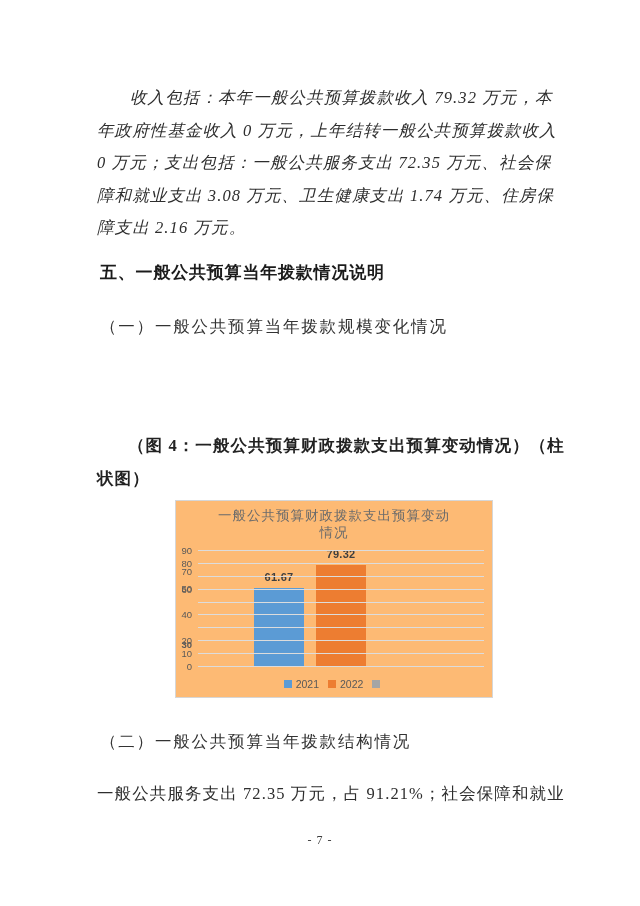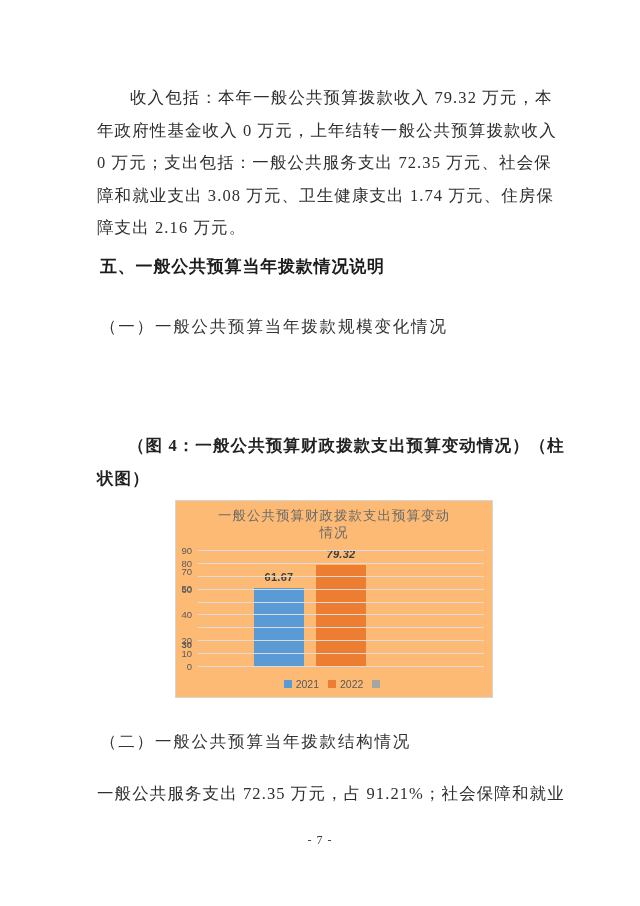--- a/index.html
+++ b/index.html
@@ -11,25 +11,25 @@
   .page {
     position: relative;
     width: 640px; height: 906px;
     background: #ffffff;
     overflow: hidden;
     color: #2e2e2e;
   }
   
   .para { position: absolute; font-size: 16.5px; letter-spacing: 1.1px; color: #2e2e2e; }
   .para .line { display: block; white-space: nowrap; }
-  .para-income   { left: 97px; top: 82px;  width: 470px; }
+  .para-income   { left: 97px; top: 82px;  width: 470px; font-style: italic; }
   .para-income   .line { line-height: 32.5px; }
   .para-income   .line:first-child { padding-left: 33px; }
   .heading-5 {
-    position: absolute; left: 100px; top: 255px;
+    position: absolute; left: 100px; top: 261px;
     font-family: "Liberation Sans", sans-serif;
     font-weight: bold; font-size: 17px; letter-spacing: 0.8px; color: #1b1b1b;
     white-space: nowrap;
   }
   .subheading {
     position: absolute; left: 100px;
     font-size: 16.5px; letter-spacing: 1.8px; color: #333333; white-space: nowrap;
   }
   .subheading-1 { top: 316px; }
   .subheading-2 { top: 731px; }
@@ -111,21 +111,21 @@
 
   <div class="chart-box">
     <div class="chart-title">
       <div>一般公共预算财政拨款支出预算变动</div>
       <div>情况</div>
     </div>
     <div class="plot-area">
       <div class="bar bar-2021" style="height: 79.4858px; background: rgb(91, 155, 213);"></div>
       <div class="bar bar-2022" style="height: 102.235px; background: rgb(237, 125, 49);"></div>
       <div class="bar-label bar-label-2021" style="bottom: 84.4858px;">61.67</div>
-      <div class="bar-label bar-label-2022" style="bottom: 107.235px; font-style: italic;">79.32</div>
+      <div class="bar-label bar-label-2022" style="bottom: 107.235px;">79.32</div>
     <div class="gridline" style="bottom: 0px;"></div>
         <div class="ytick" style="bottom: -6px;">0</div>
         <div class="gridline" style="bottom: 12.8889px;"></div>
         <div class="ytick" style="bottom: 6.88889px;">10</div>
         <div class="gridline" style="bottom: 25.7778px;"></div>
         <div class="ytick" style="bottom: 19.7778px;">20</div>
         <div class="gridline" style="bottom: 38.6667px;"></div>
         <div class="ytick" style="bottom: 16px; font-weight: bold;">30</div>
         <div class="gridline" style="bottom: 51.5556px;"></div>
         <div class="ytick" style="bottom: 45.5556px;">40</div>

